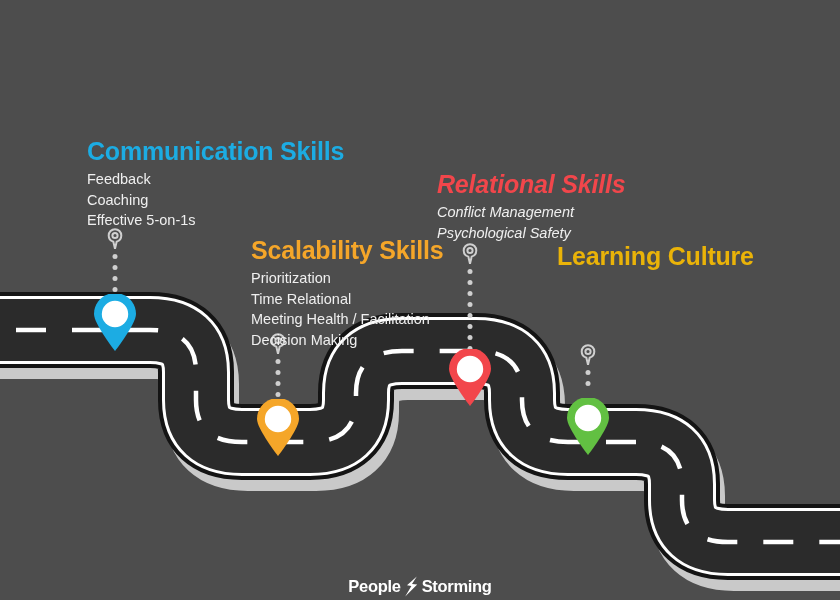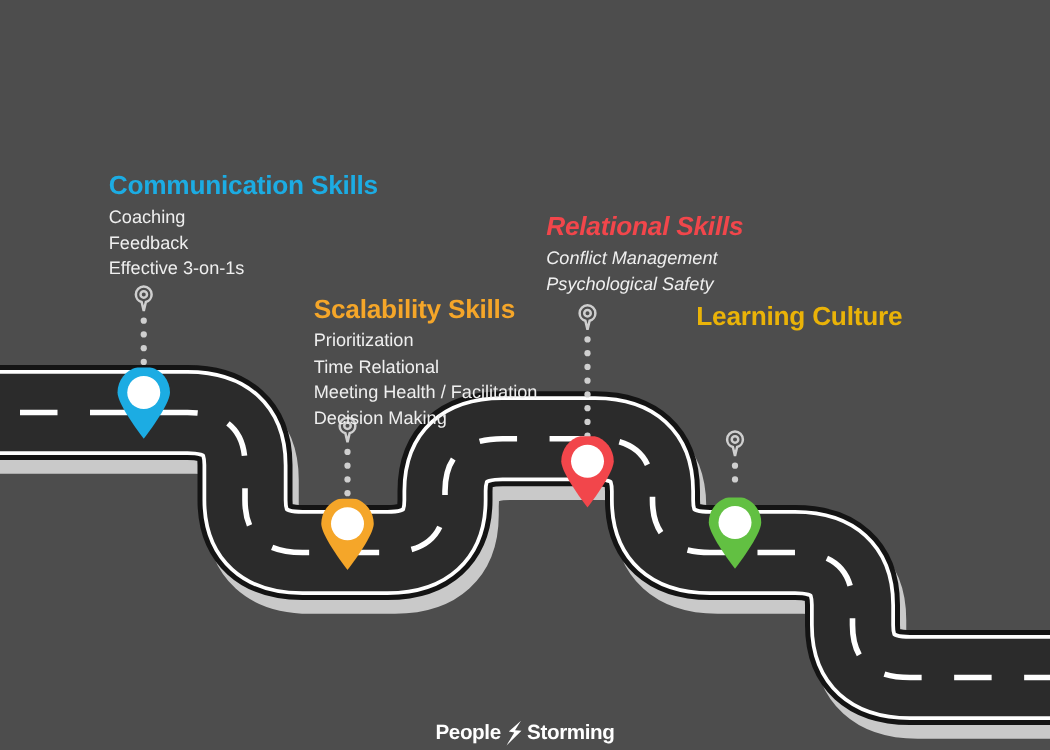--- a/index.html
+++ b/index.html
@@ -57,21 +57,21 @@
   }
   .pin {
     position:absolute;
     left:50%;
     transform:translateX(-50%);
   }
 
   
   .block { position:absolute; z-index:4; }
   .block h2 {
-    font-size:21px;
+    font-size:25px;
     font-weight:bold;
     letter-spacing:-0.2px;
     margin-bottom:3px;
     white-space:nowrap;
   }
   .block ul { list-style:none; }
   .block li, .block p {
     font-size:14.5px;
     color:#efefef;
     line-height:1.42;
@@ -212,23 +212,23 @@
     </div>
     <svg class="pin" width="46" height="58" viewBox="0 0 46 58" style="top:54px;">
       <path d="M23 57 C23 57 44 30 44 20 C44 8.4 34.6 -1 23 -1 C11.4 -1 2 8.4 2 20 C2 30 23 57 23 57 Z" fill="#62c042"></path>
       <circle cx="23" cy="20" r="13.2" fill="#ffffff"></circle>
     </svg>
   </div>
 
   <div class="block" style="left:87px; top:137px;">
     <h2 style="color:#1cace3;">Communication Skills</h2>
     <ul>
+      <li>Feedback</li>
       <li>Coaching</li>
-      <li>Feedback</li>
-      <li>Effective 3-on-1s</li>
+      <li>Effective 5-on-1s</li>
     </ul>
   </div>
 
   <div class="block" style="left:251px; top:236px;">
     <h2 style="color:#f5a629;">Scalability Skills</h2>
     <ul>
       <li>Prioritization</li>
       <li>Time Relational</li>
       <li>Meeting Health / Facilitation</li>
       <li>Decision Making</li>

